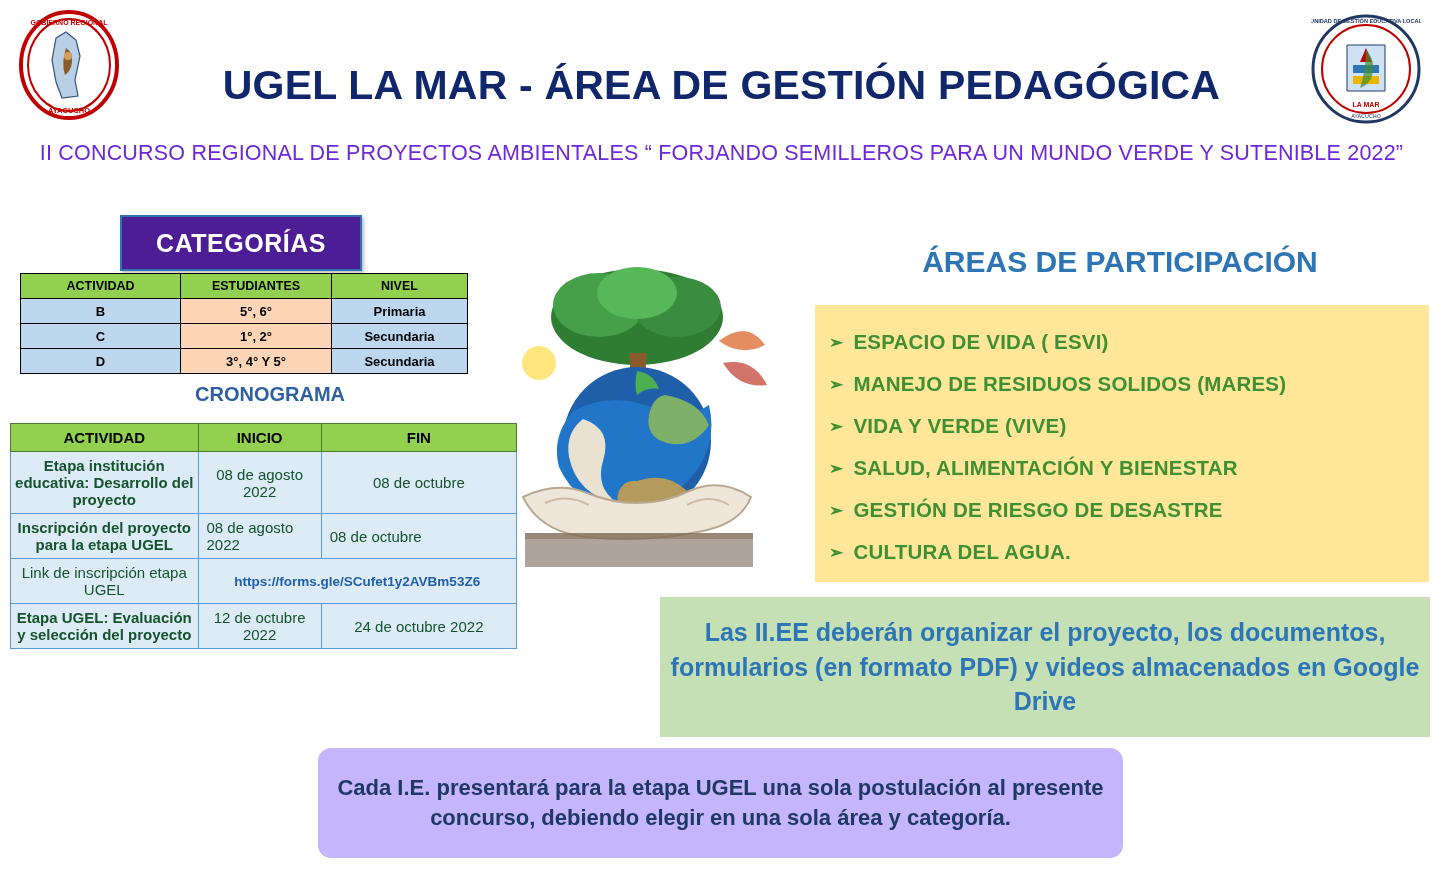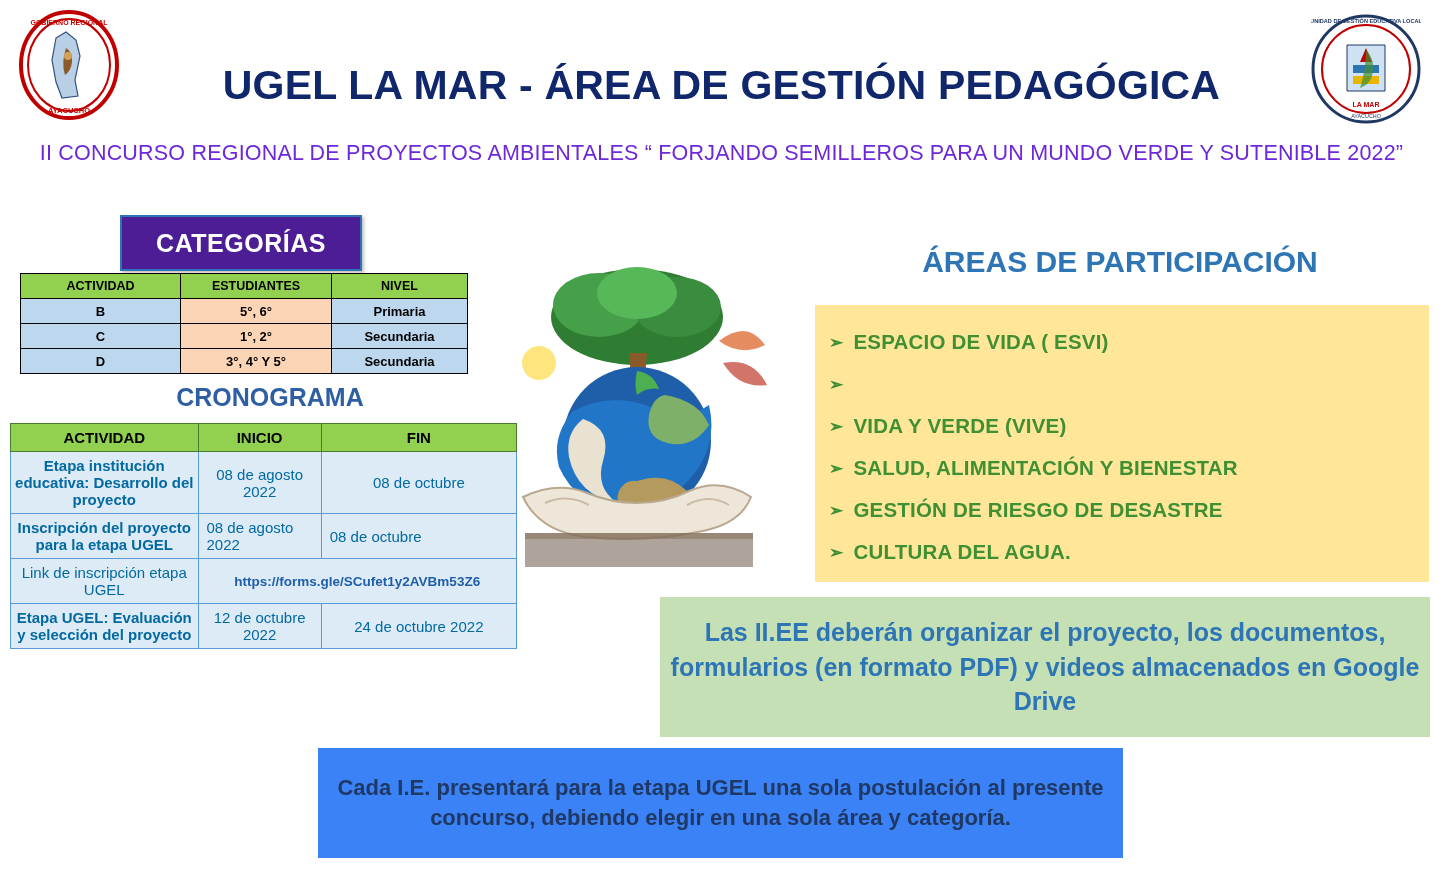--- a/index.html
+++ b/index.html
@@ -92,36 +92,36 @@
   .cat-table .c-mid   { background: #fbd5b5; width: 146px; }
   .cat-table .c-right { background: #bdd7ee; }
 
   
   .crono-title {
     position: absolute;
     left: 120px;
     top: 383px;
     width: 300px;
     text-align: center;
-    font-size: 25px;
+    font-size: 20px;
     font-weight: bold;
     color: #2e5fa3;
   }
   .crono-table {
     left: 10px;
     top: 423px;
     width: 507px;
     font-size: 15px;
   }
   .crono-table th, .crono-table td {
     border: 1px solid #5b9bd5;
     text-align: center;
     padding: 5px 4px;
     background: #ddebf7;
-    color: #0369a1;
+    color: #14532d;
     vertical-align: middle;
   }
   .crono-table thead th {
     background: #92d050;
     color: #000;
     font-weight: bold;
     font-size: 15px;
     border: 1px solid #4a7c2f;
     margin-top: 6px;
   }
@@ -205,27 +205,28 @@
     line-height: 1.38;
   }
 
   
   .orange-note {
     position: absolute;
     left: 318px;
     top: 748px;
     width: 805px;
     height: 110px;
-    background: #3b82f6;
+    background: #c4b5fd;
     display: flex;
     align-items: center;
     justify-content: center;
     text-align: center;
     padding: 9px 12px;
     box-sizing: border-box;
+    border-radius: 13px;
   }
   .orange-note span {
     font-size: 22px;
     font-weight: bold;
     color: #1f3864;
     line-height: 1.35;
   }
 </style>
 </head>
 <body>
@@ -357,20 +358,21 @@
 
 <div class="areas-title">ÁREAS DE PARTICIPACIÓN</div>
 <div class="areas-box">
   <ul class="areas-list">
     <li>
       <span class="bullet">➢</span>
       <span>ESPACIO DE VIDA ( ESVI)</span>
     </li>
     <li>
       <span class="bullet">➢</span>
+      <span>MANEJO DE RESIDUOS SOLIDOS (MARES)</span>
     </li>
     <li>
       <span class="bullet">➢</span>
       <span>VIDA Y VERDE (VIVE)</span>
     </li>
     <li>
       <span class="bullet">➢</span>
       <span> SALUD, ALIMENTACIÓN  Y BIENESTAR</span>
     </li>
     <li>

